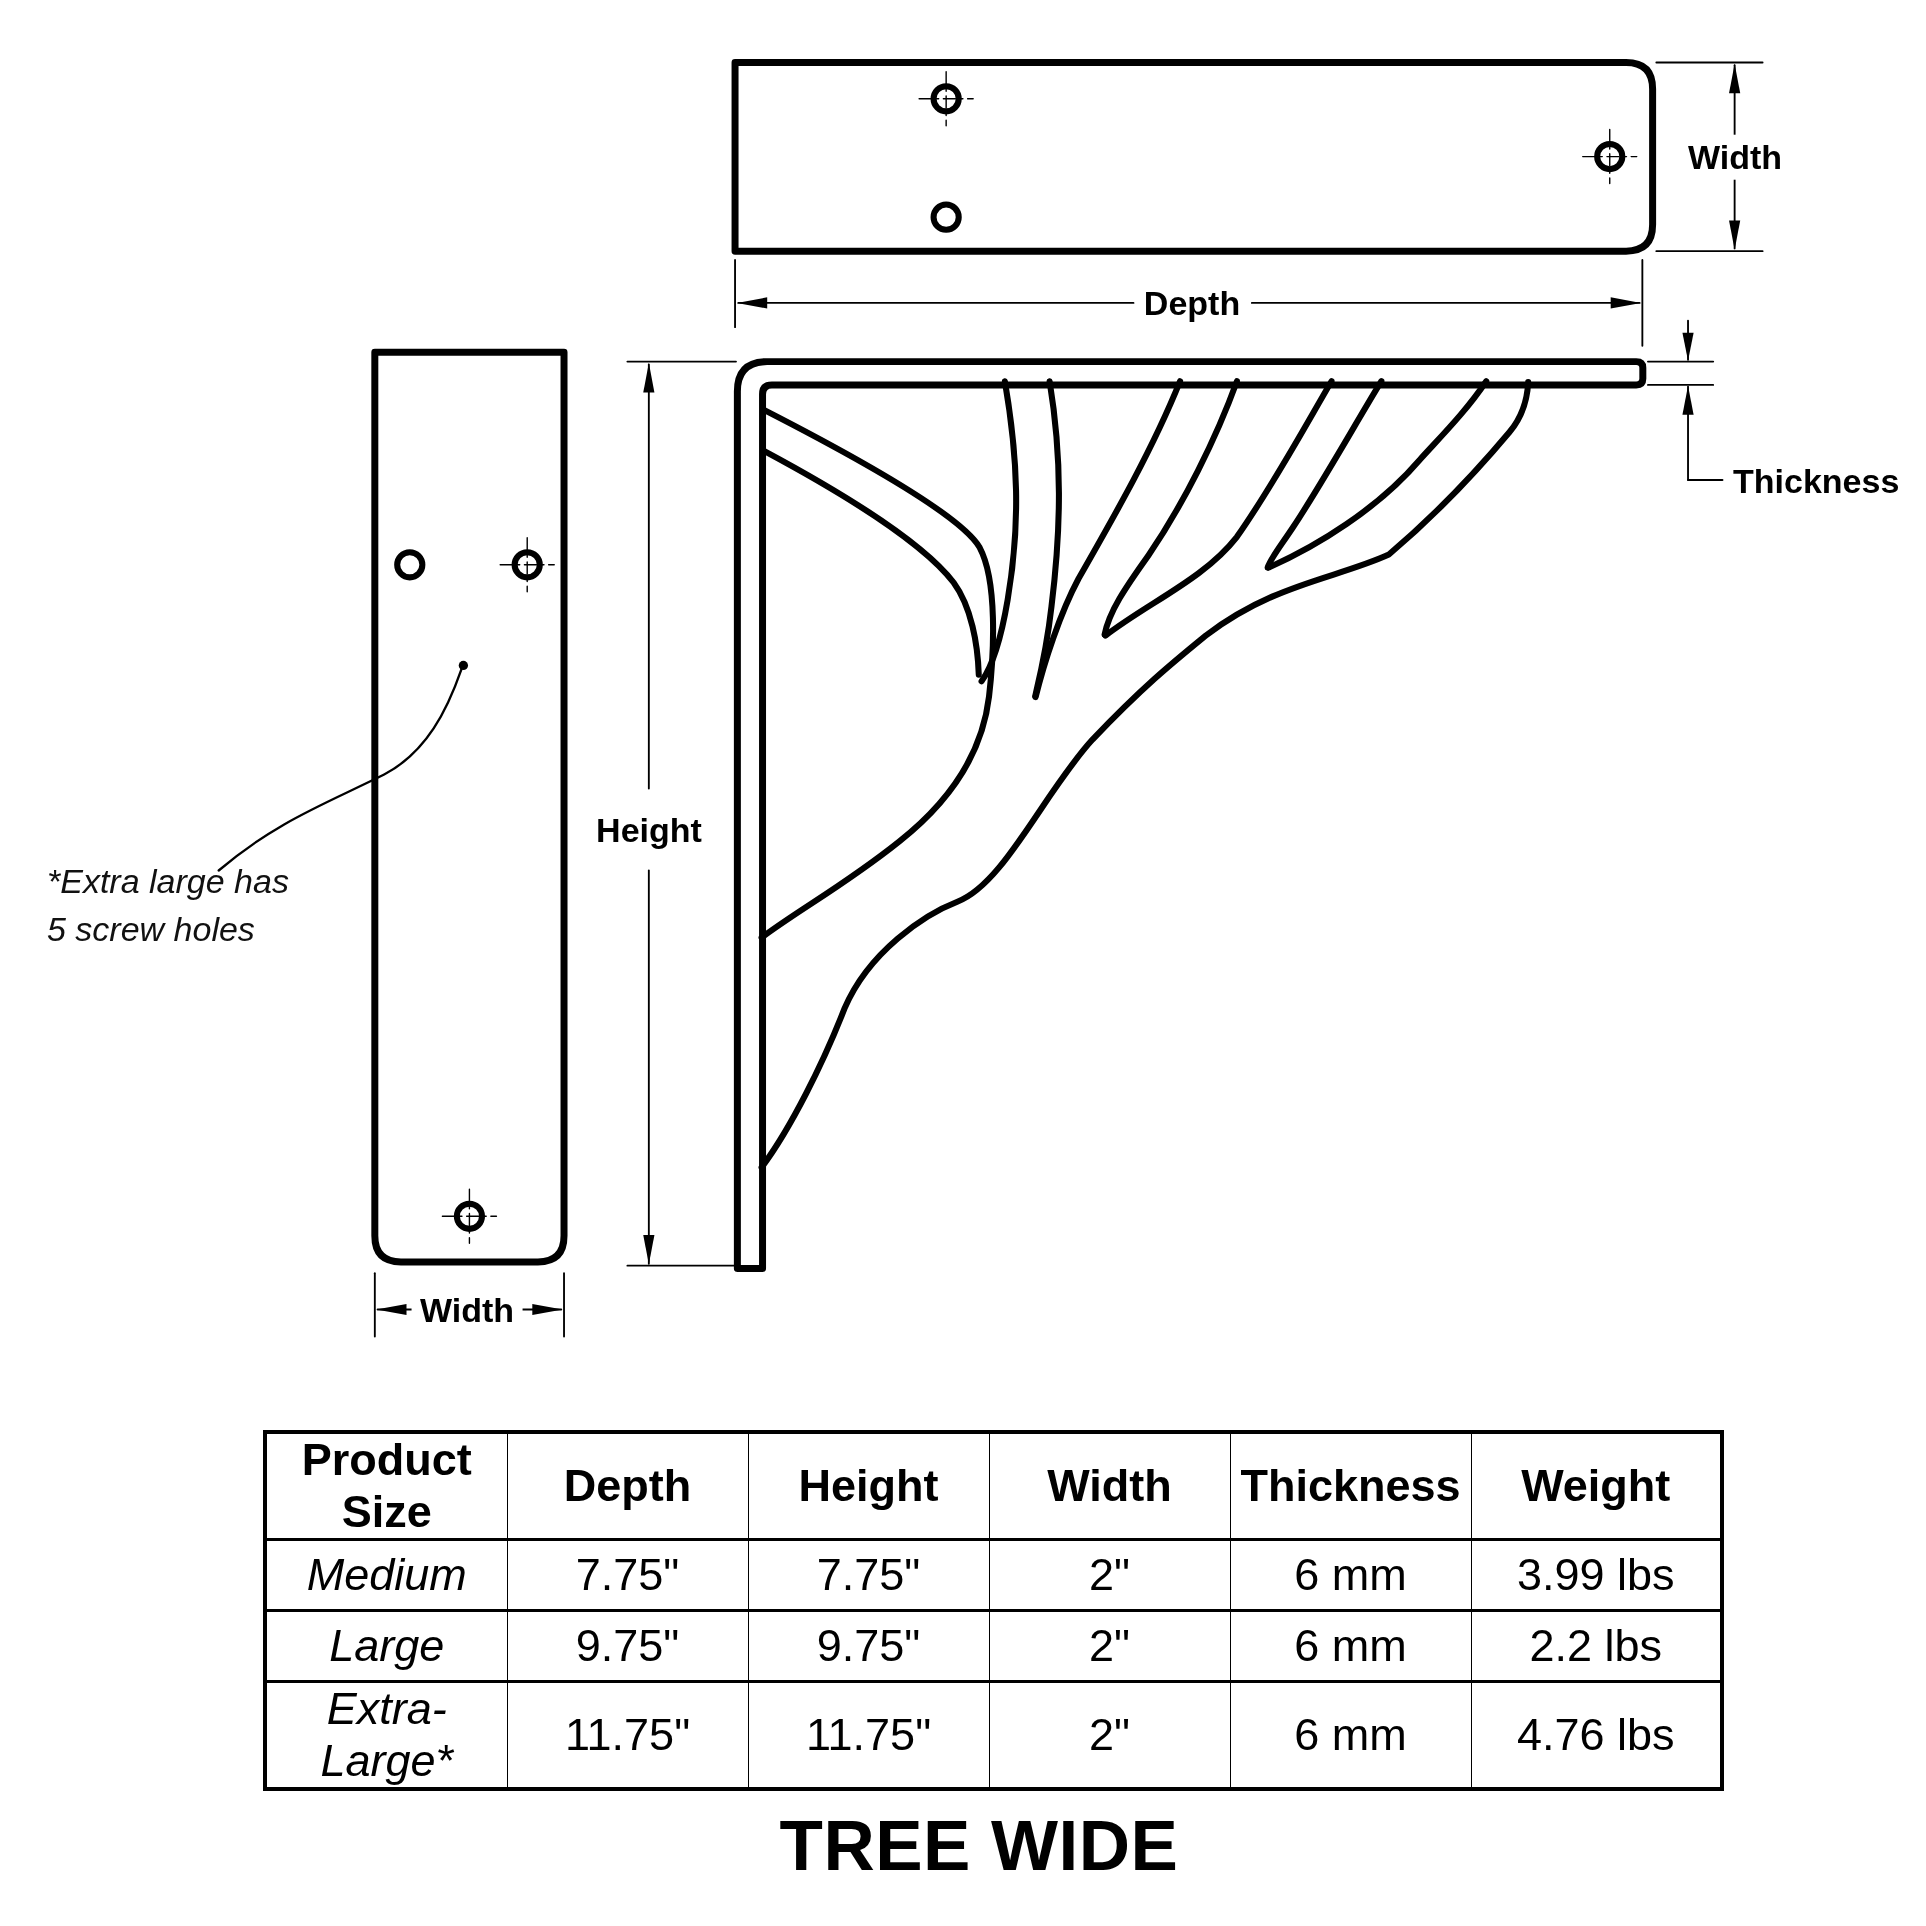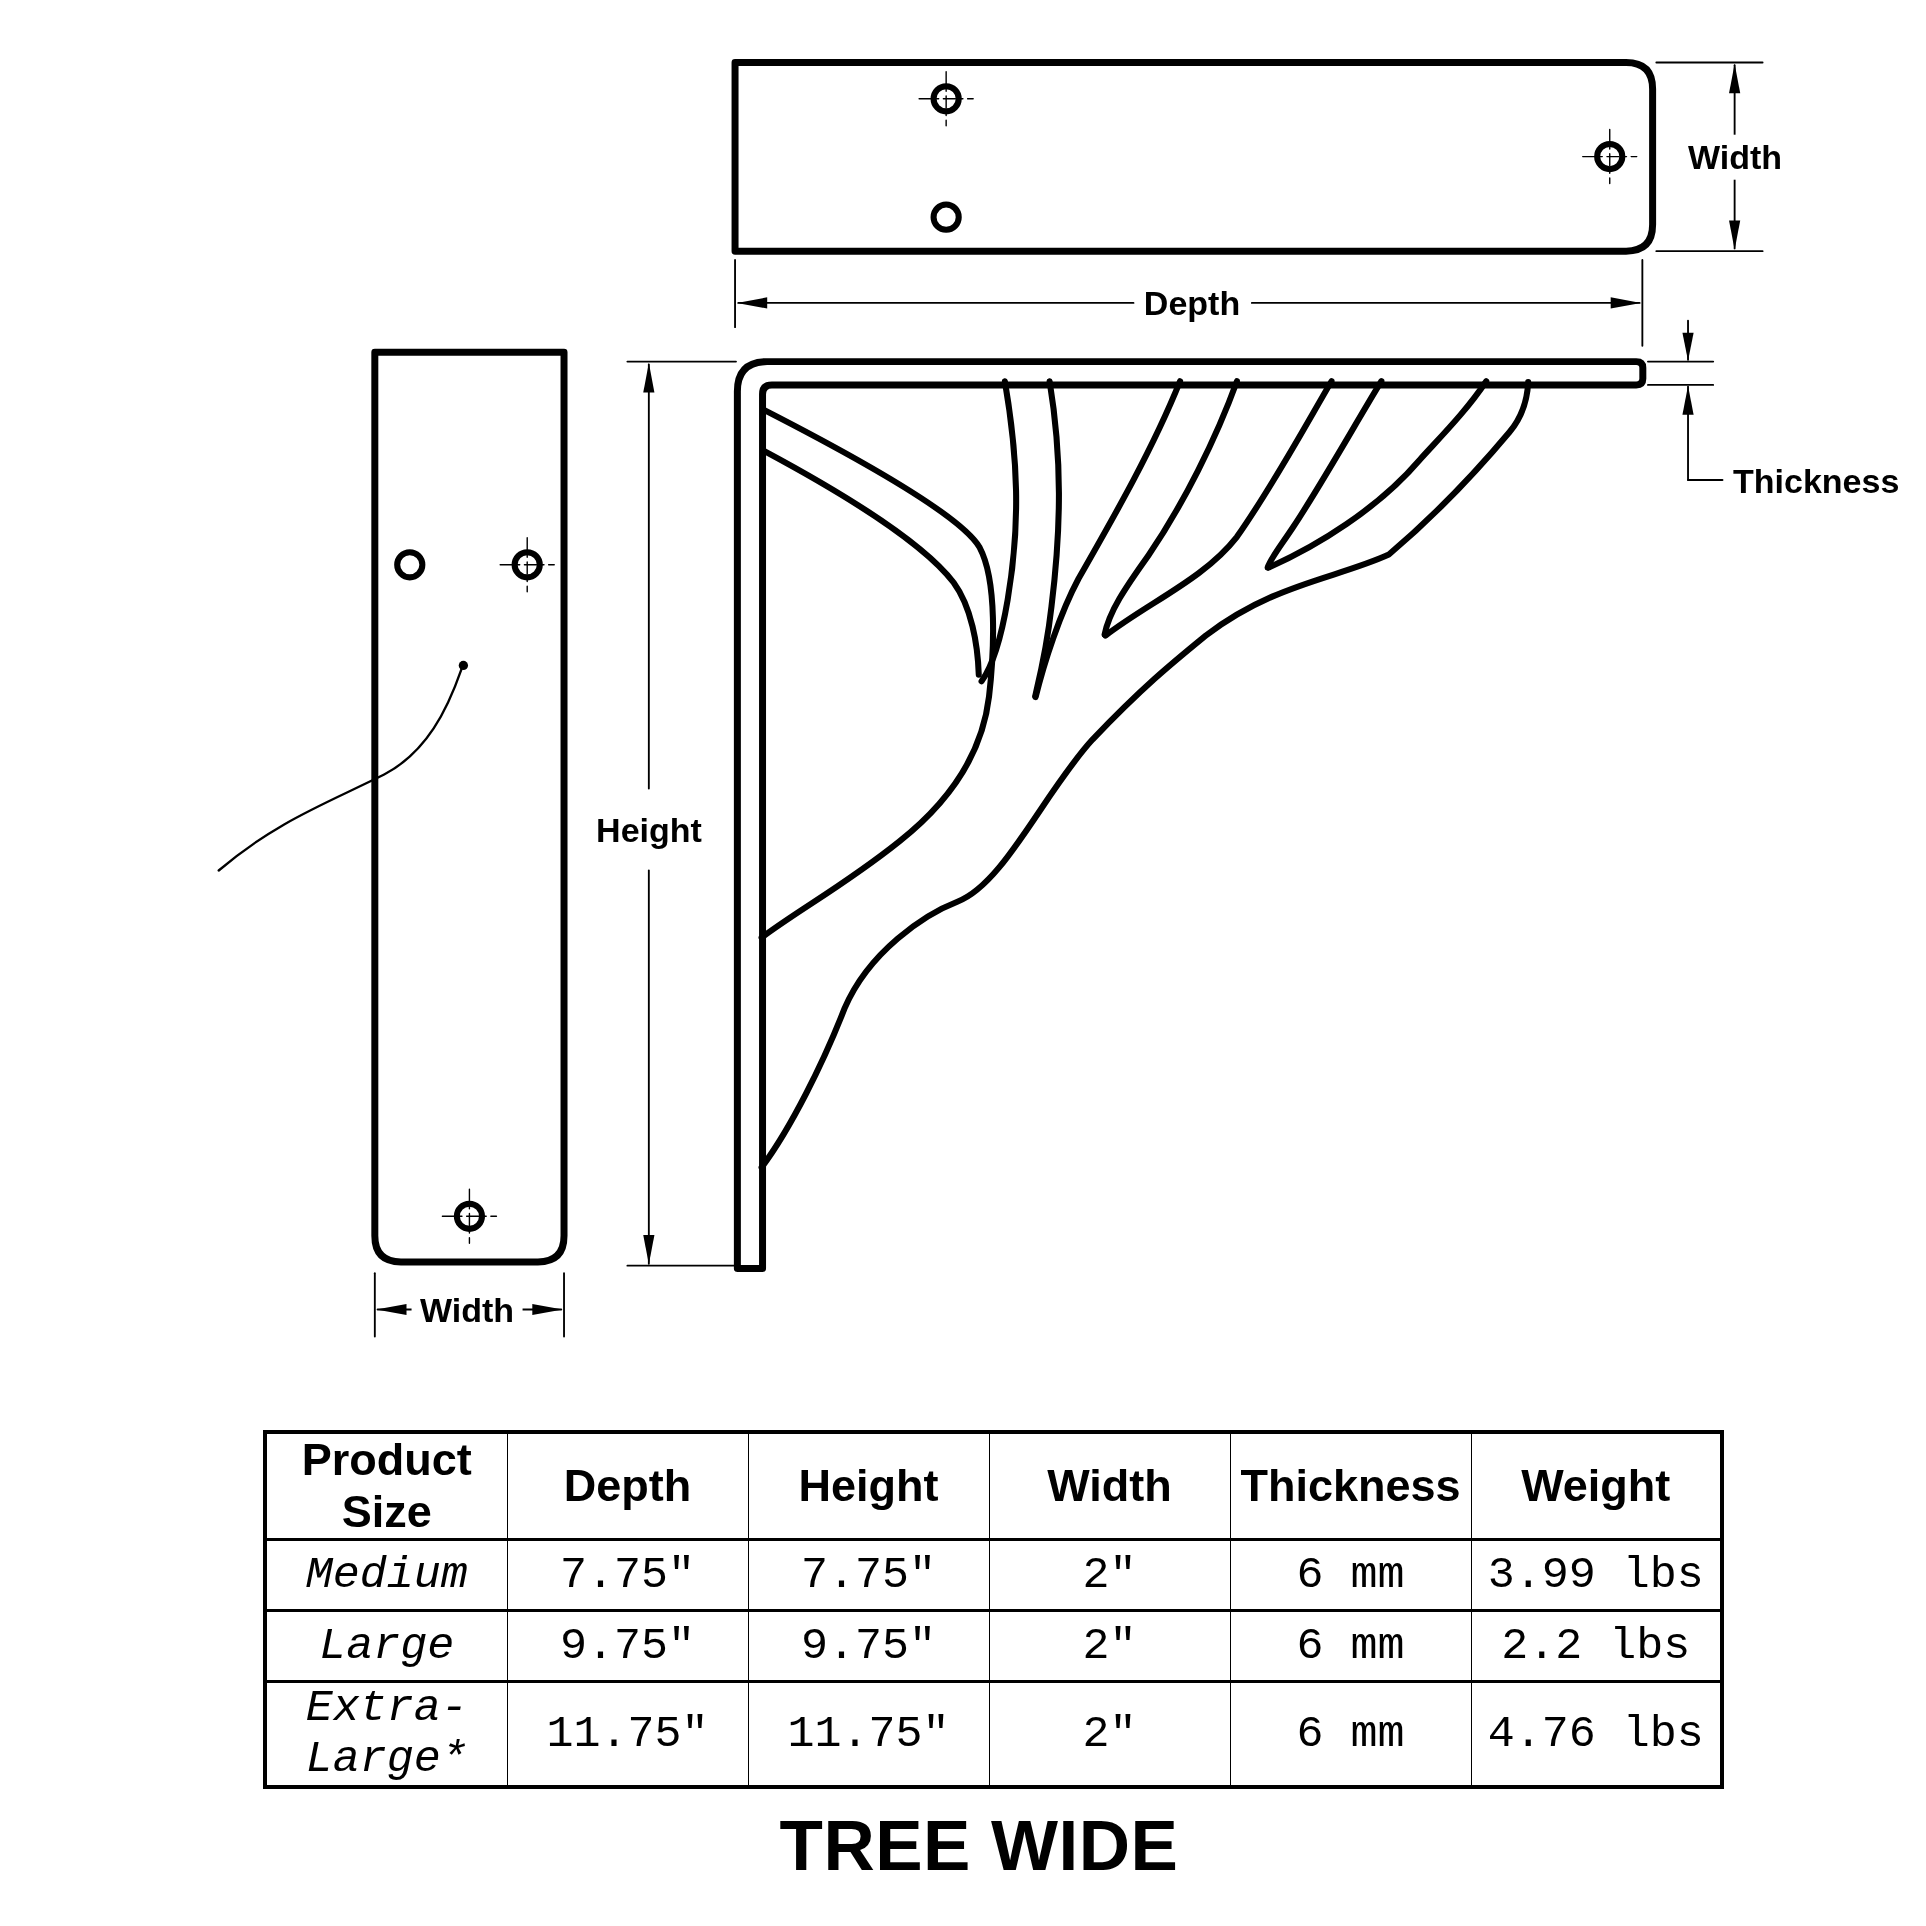--- a/index.html
+++ b/index.html
@@ -12,21 +12,21 @@
   .note{position:absolute;left:31px;top:857px;font-size:34px;font-style:italic;color:#111;
         line-height:48px;white-space:pre;}
   .title{position:absolute;left:963px;top:1845px;transform:translate(-50%,-50%);
          font-size:71px;font-weight:bold;letter-spacing:0.5px;color:#000;white-space:nowrap;}
   table.spec{position:absolute;left:247px;top:1430px;width:1458px;height:285px;
              border-collapse:collapse;table-layout:fixed;font-size:45px;color:#000;}
   table.spec th,table.spec td{border:1.9px solid #000;border-top-width:3.7px;border-bottom-width:3.7px;
              text-align:center;vertical-align:middle;padding:0;}
   table.spec{border:4.2px solid #000;}
   table.spec th{font-weight:bold;height:70px;}
-  table.spec td{height:68px;font-weight:normal;font-family:Liberation Mono, monospace;}
+  table.spec td{height:68px;font-weight:normal;}
   td.sizecell{font-style:italic;}
 </style>
 </head>
 <body>
 
 <div class="stage">
 
 <svg class="lineart" width="1926" height="1926" viewBox="0 0 4133 4133">
   <g fill="none" stroke="#000" stroke-linecap="round" stroke-linejoin="round">
 
@@ -143,20 +143,22 @@
 <div class="dimlabel" style="left:1719px;top:157px;">Width</div>
 
 <div class="dimlabel" style="left:1176px;top:303px;">Depth</div>
 
 <div class="dimlabel left-anchor" style="left:1717px;top:481px;">Thickness</div>
 
 <div class="dimlabel" style="left:633px;top:830px;">Height</div>
 
 <div class="dimlabel" style="left:451px;top:1310px;">Width</div>
 
+<div class="note"><span>*Extra large has</span>
+<span>5 screw holes</span></div>
 
 <table class="spec">
   <colgroup>
     <col style="width:242px">
         <col style="width:241px">
         <col style="width:241px">
     <col style="width:241px">
         <col style="width:241px">
         <col style="width:251px">
   </colgroup>

